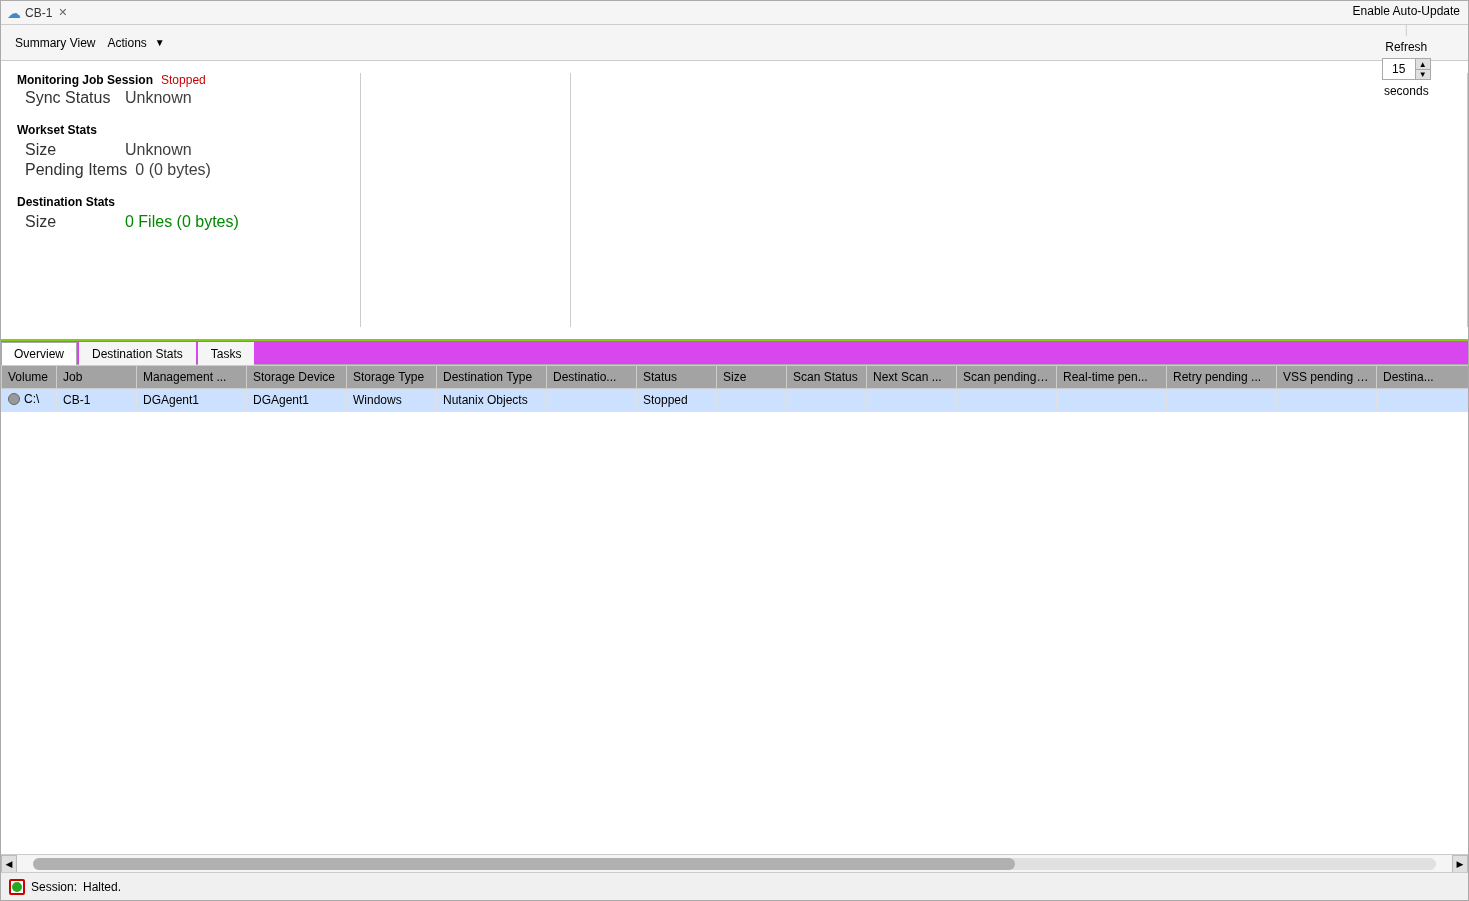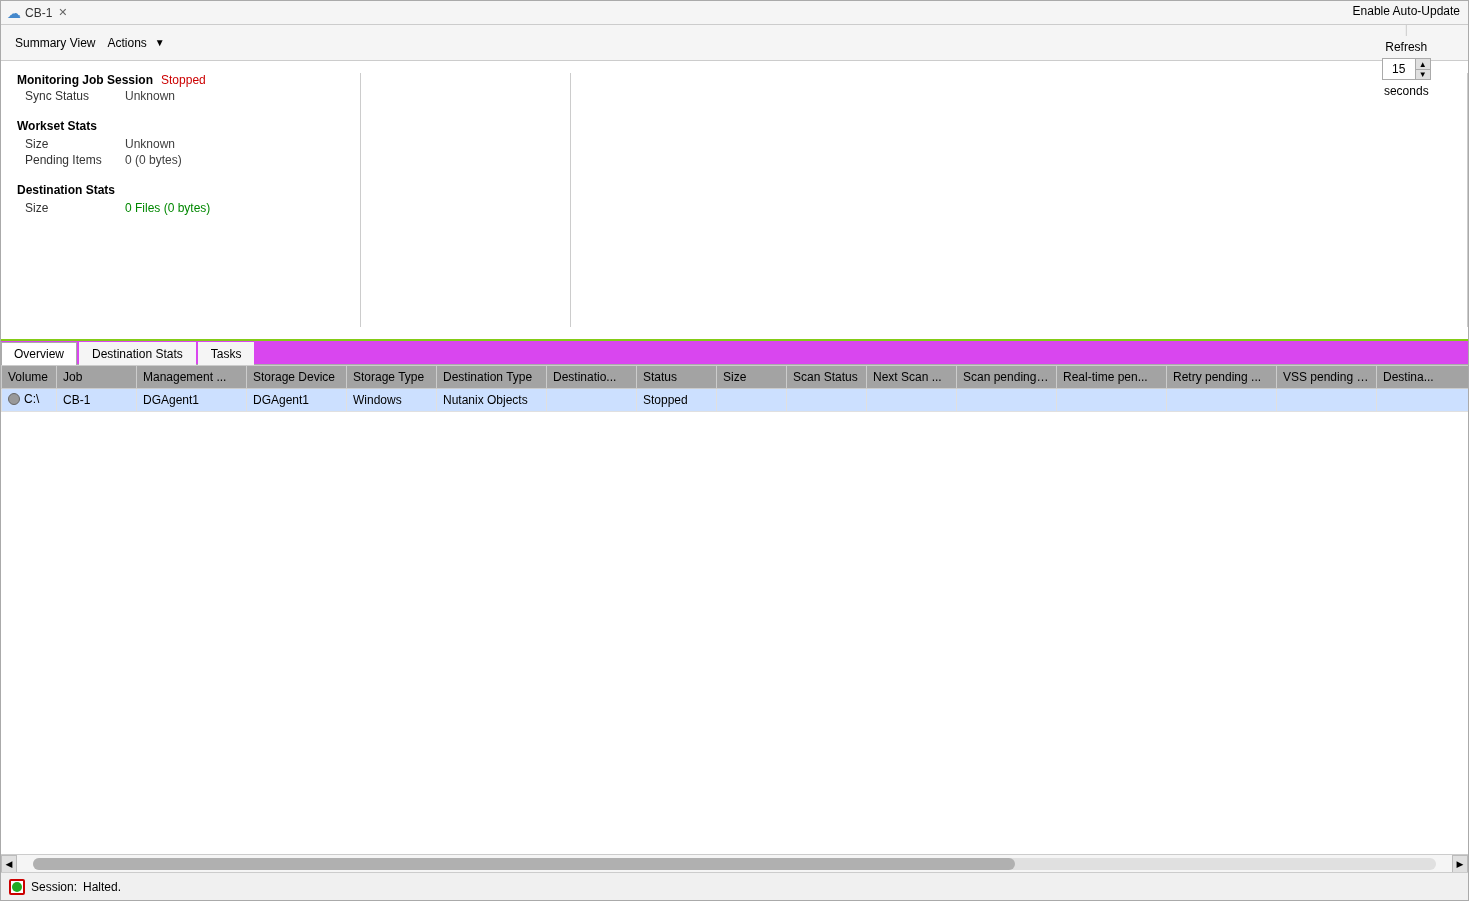--- a/index.html
+++ b/index.html
@@ -16,21 +16,21 @@
     .toolbar-dropdown { display: flex; align-items: center; gap: 8px; }
     .toolbar-spacer { flex: 1; }
     .auto-update-area { display: flex; align-items: center; gap: 4px; font-size: 12px; flex-direction: column; }
     .auto-update-area input[type="checkbox"] { margin: 0; }
     .spinner-btn { width: 14px; height: 10px; background: #e0e0e0; border: none; font-size: 8px; cursor: pointer; display: flex; align-items: center; justify-content: center; border-left: 1px solid #aaa; }
 
     .content-area { display: flex; flex-direction: column; flex: 1; overflow: hidden; }
 
     .stat-group { margin-bottom: 16px; }
     .stat-group-title { font-weight: bold; font-size: 12px; margin-bottom: 4px; }
-    .stat-row { display: flex; gap: 8px; margin-bottom: 2px; font-size: 12px; }
+    .stat-row { display: flex; gap: 8px; margin-bottom: 2px; font-size: 16px; }
     .stat-label { color: #333; min-width: 100px; padding-left: 8px; }
     .stat-value { color: #404040; }
 
     .tabs-bar { display: flex; border-bottom: 1px solid #aaa; background: #d946ef; padding: 0; }
     .tab { padding: 4px 12px; font-size: 12px; cursor: pointer; border: 1px solid transparent; border-bottom: none; background: #f5f5f5; margin-right: 2px; position: relative; top: 1px; }
     .tab.active { background: #fff; border-color: #aaa; border-bottom-color: #fff; z-index: 1; }
 
     .table-wrapper { flex: 1; overflow: auto; }
     table { width: 100%; border-collapse: collapse; font-size: 12px; table-layout: fixed; }
     thead th { background: #a3a3a3; border: 1px solid #ccc; padding: 4px 6px; text-align: left; font-weight: normal; white-space: nowrap; overflow: hidden; text-overflow: ellipsis; position: sticky; top: 0; z-index: 2; }

